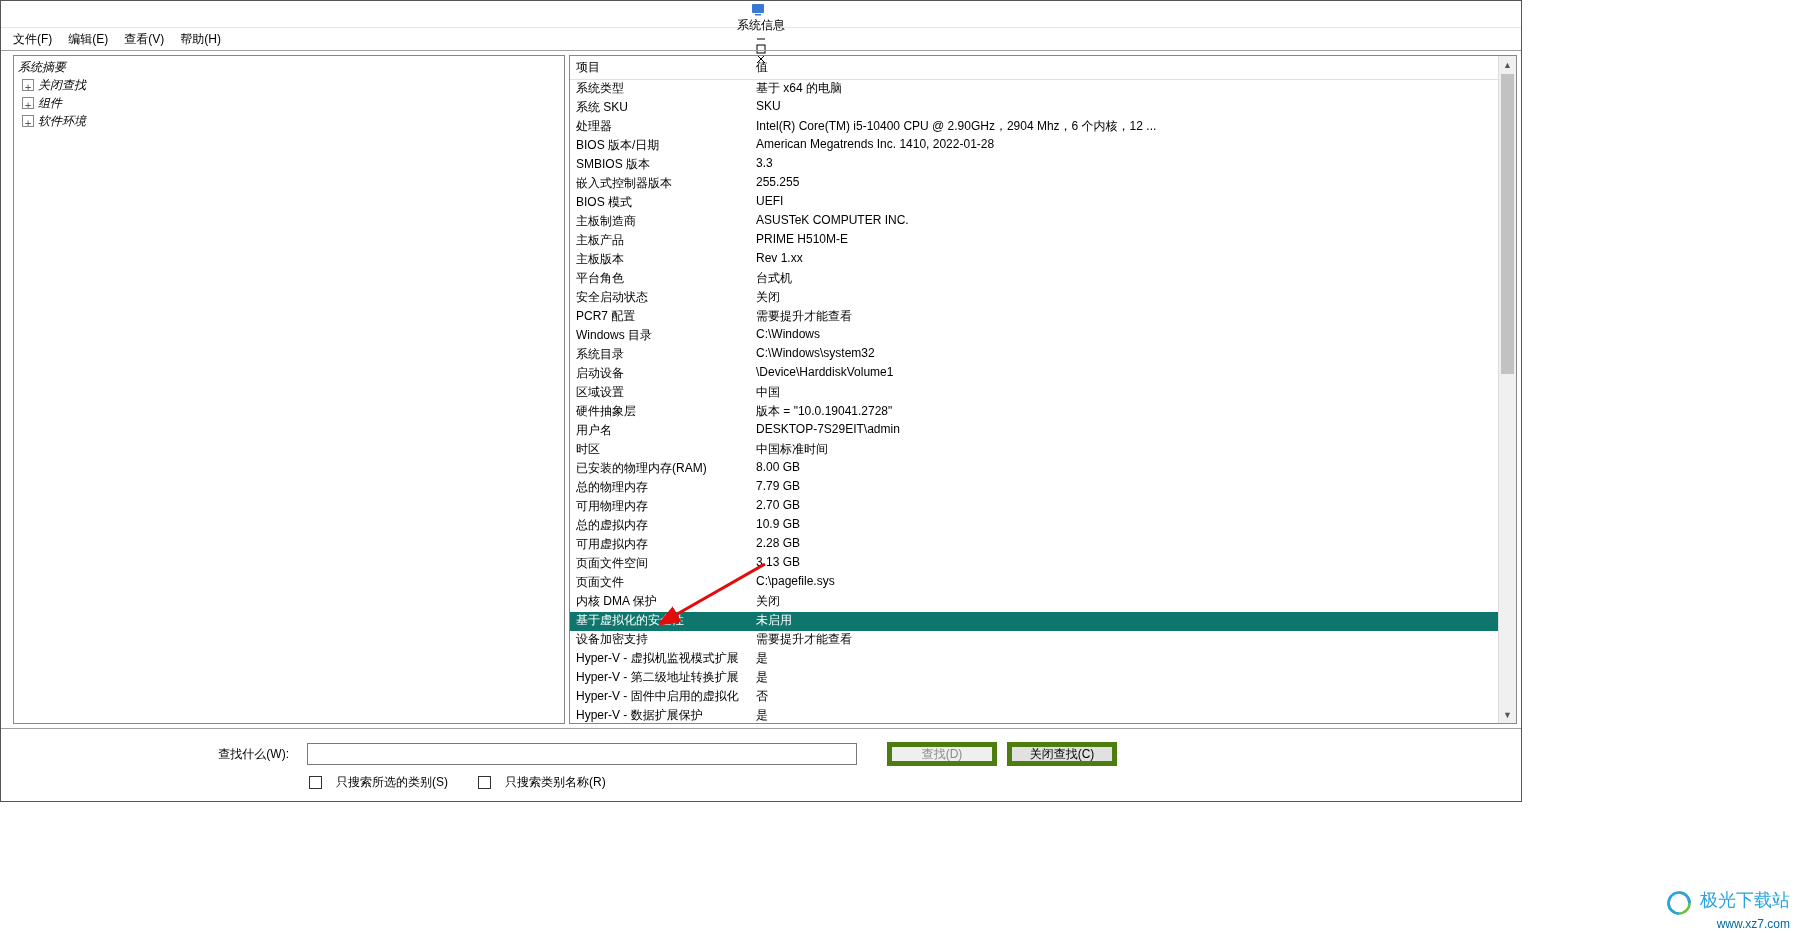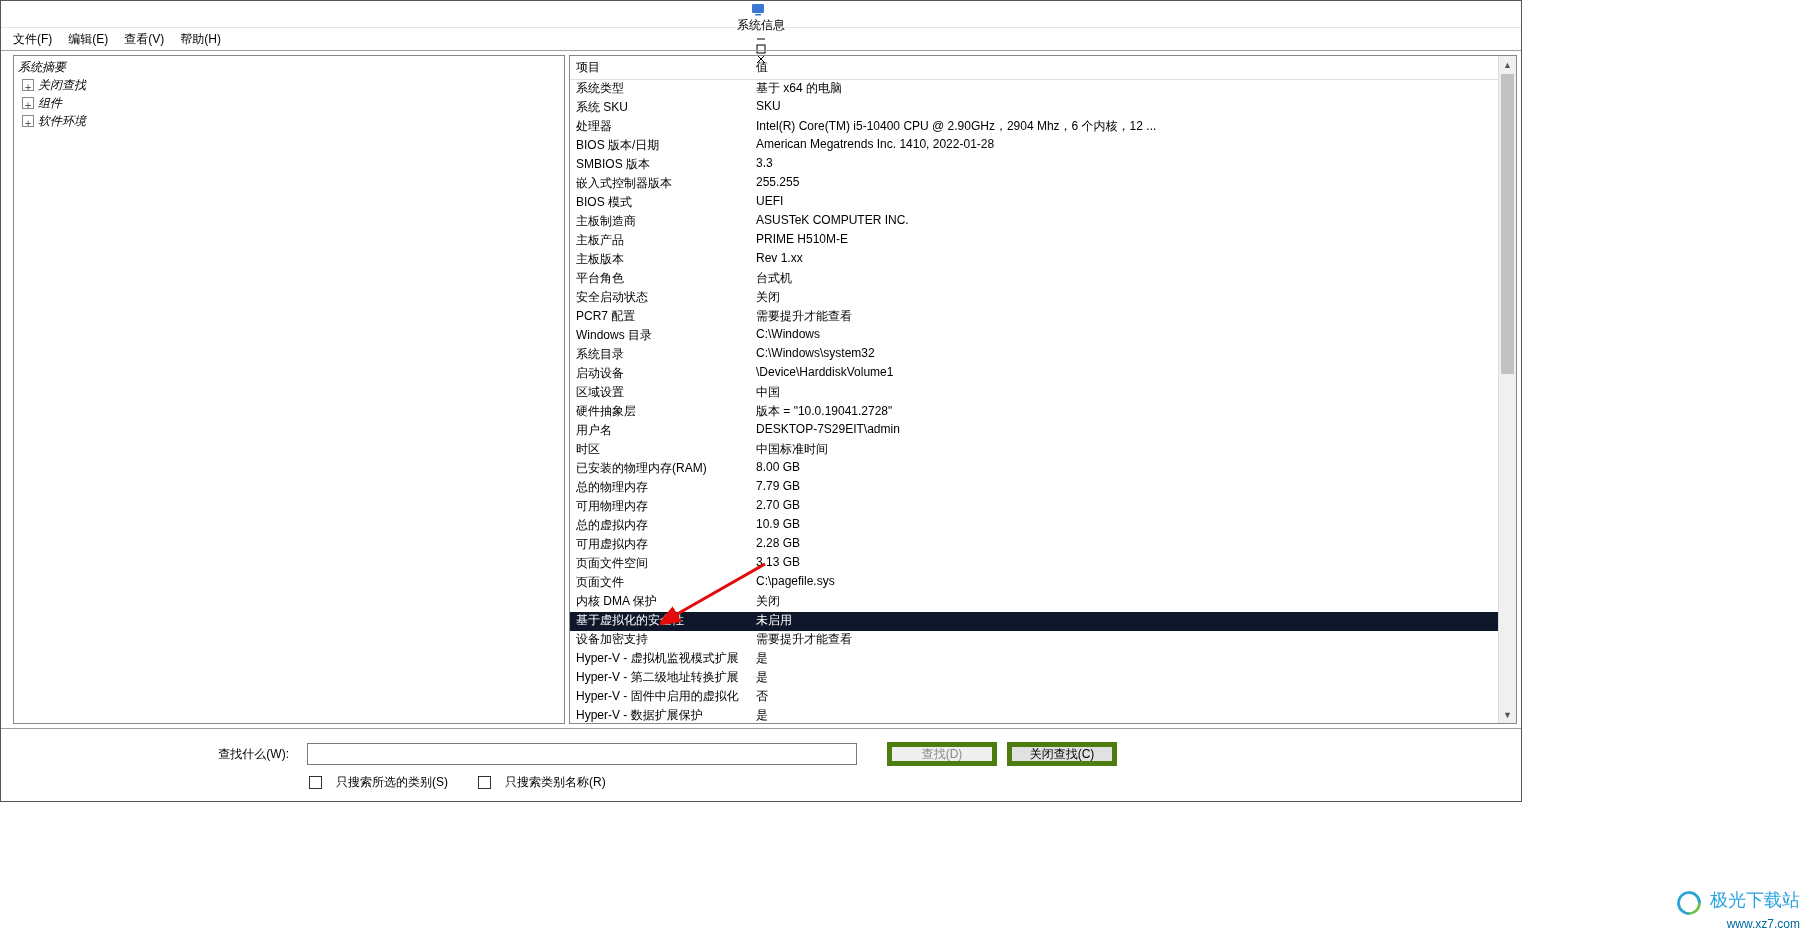--- a/index.html
+++ b/index.html
@@ -21,38 +21,38 @@
   .tree-child{padding-left:8px;}
   .list-head{display:flex;border-bottom:1px solid #e0e0e0;}
   .list-head .col{padding:3px 6px;}
   .col-item{width:168px;flex:0 0 168px;}
   .col-val{flex:1;}
   .list-body{}
   .row{display:flex;height:19px;}
   .row .cell{padding:0 6px;white-space:nowrap;overflow:hidden;text-overflow:ellipsis;}
   .row .cell.item{width:168px;flex:0 0 168px;}
   .row .cell.val{flex:1;}
-  .row.selected{background:#0f172a;color:#fff;}
+  .row.selected{background:#0f766e;color:#fff;}
   .right-scroll{position:absolute;right:0;top:0;bottom:0;width:17px;background:#f0f0f0;border-left:1px solid #ddd;}
   .right-scroll .thumb{position:absolute;left:2px;right:2px;top:18px;height:300px;background:#c2c2c2;border-radius:0;}
   .right-scroll .arrow{position:absolute;left:0;right:0;height:17px;display:flex;align-items:center;justify-content:center;color:#555;font-size:9px;}
   .right-scroll .arrow.up{top:0;}
   .right-scroll .arrow.down{bottom:0;}
   .right-inner{position:absolute;left:0;right:17px;top:0;bottom:0;overflow:hidden;}
   .footer{border-top:1px solid #a0a0a0;padding:6px 8px 10px 8px;}
   .footer-row{display:flex;align-items:center;gap:10px;margin-bottom:8px;margin-top:7px;}
   .footer-label{width:280px;text-align:right;padding-right:8px;}
   .footer-input{flex:0 0 550px;height:22px;border:1px solid #7a7a7a;box-sizing:border-box;padding:2px 4px;font:inherit;}
   .footer-btn{width:110px;height:24px;border:5px solid #4d7c0f;background:#e1e1e1;font:inherit;display:flex;align-items:center;justify-content:center;}
   .footer-btn.disabled{color:#8a8a8a;background:#efefef;}
   .check-row{display:flex;align-items:center;gap:30px;padding-left:300px;}
   .checkbox{display:inline-flex;align-items:center;gap:14px;}
   .checkbox .box{width:13px;height:13px;border:1px solid #333;box-sizing:border-box;}
   svg.arrow-ann{position:absolute;pointer-events:none;}
-  .watermark{position:absolute;right:6px;bottom:2px;text-align:right;line-height:1.2;}
+  .watermark{position:absolute;right:16px;bottom:2px;text-align:right;line-height:1.2;}
   .watermark .wm1{color:#2aa3e0;font-size:18px;}
   .watermark .wm2{color:#0369a1;font-size:12px;}
   .watermark .swirl{display:inline-block;width:28px;height:28px;vertical-align:middle;margin-right:4px;}
 </style>
 </head>
 <body>
 
 <div class="window">
 
   <div class="title-bar">

